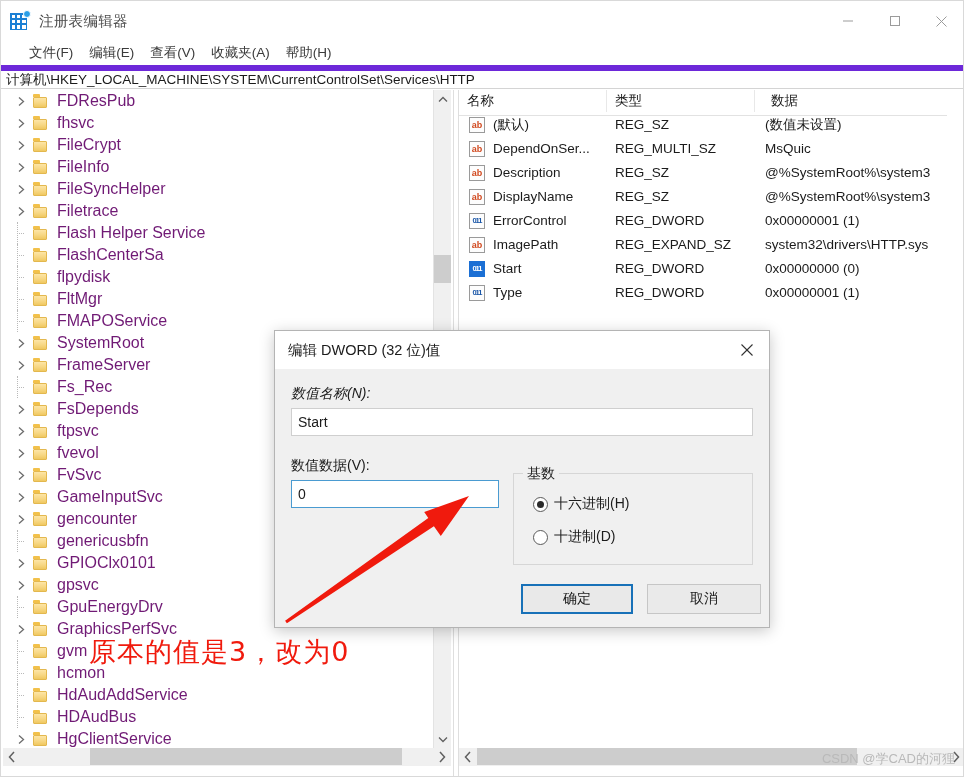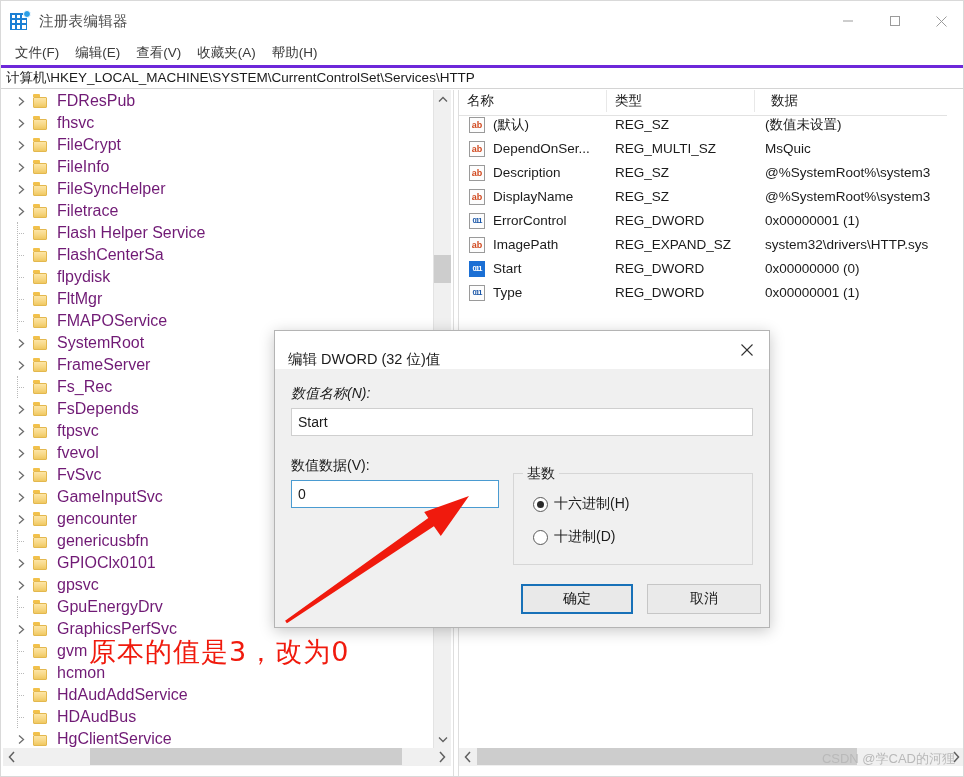--- a/index.html
+++ b/index.html
@@ -75,37 +75,37 @@
   .win-btn svg { display: block; }
 
   
   .menubar {
     position: absolute;
     left: 0; top: 40px;
     width: 964px; height: 24px;
     background: #ffffff;
     display: flex;
     align-items: center;
-    padding-left: 6px;
+    padding-left: 20px;
     box-sizing: border-box;
   }
   .menu-item {
     font-size: 13.5px;
     color: #3b3b3b;
     padding: 2px 8px;
     white-space: nowrap;
   }
 
   
   .addressbar {
     position: absolute;
     left: 0; top: 64px;
     width: 964px; height: 24px;
     background: #ffffff;
-    border-top: 3px solid #6d28d9;
+    border-top: 6px solid #6d28d9;
     border-bottom: 1px solid #d4d4d4;
     box-sizing: border-box;
     display: flex;
     align-items: center;
     padding-left: 5px;
   }
   .address-text {
     font-size: 13.5px;
     color: #1b1b1b;
     white-space: nowrap;
@@ -351,21 +351,21 @@
     box-shadow: 0 3px 14px rgba(0,0,0,0.22);
     box-sizing: border-box;
     z-index: 20;
   }
   .dlg-title {
     position: absolute;
     left: 0; top: 0;
     width: 494px; height: 38px;
     background: #ffffff;
     display: flex;
-    align-items: flex-end;
+    align-items: center;
   }
   .dlg-title-text {
     margin-left: 13px;
     font-size: 14.5px;
     color: #1b1b1b;
   }
   .dlg-close {
     position: absolute;
     right: 0; top: 0;
     width: 45px; height: 38px;

